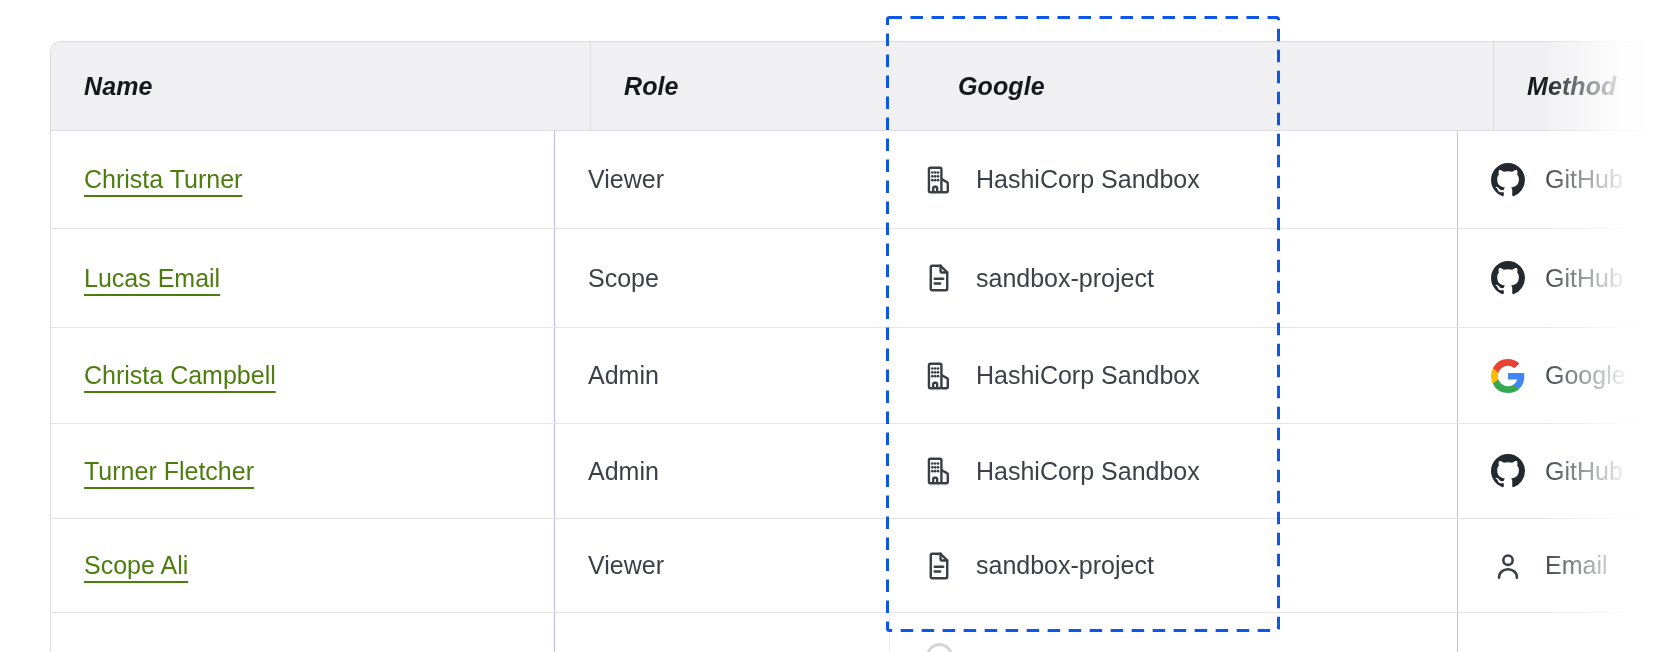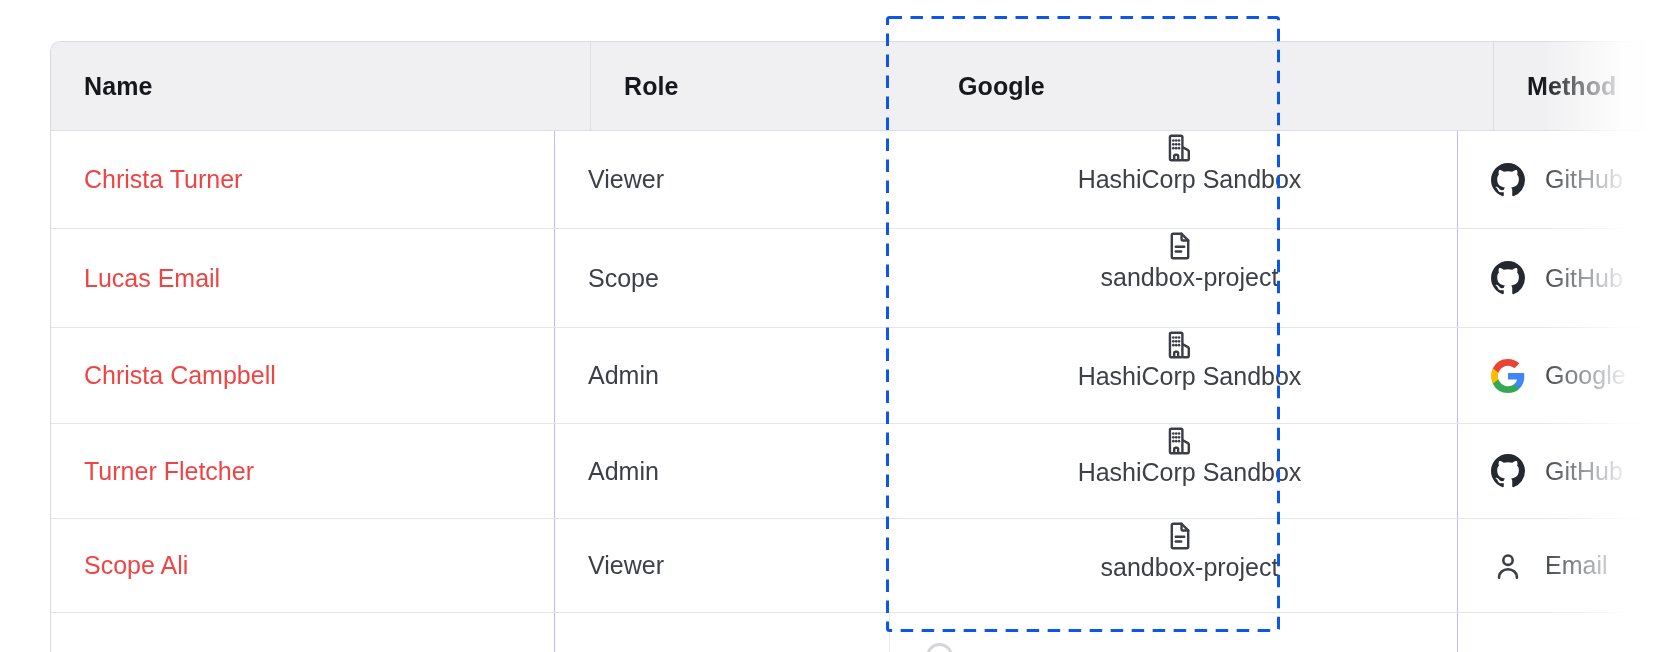--- a/index.html
+++ b/index.html
@@ -37,46 +37,48 @@
     border-bottom: 1px solid #dcdde1;
   }
   .hcell {
     display: flex;
     align-items: center;
     padding-left: 33px;
     font-size: 25px;
     font-weight: 700;
     color: #16181d;
     letter-spacing: 0.1px;
+    font-style: italic;
   }
   .hcell + .hcell { border-left: 1px solid #dddee2; margin-left: 36px; }
   .hcell.scope-col { border-left: none; }
 
   .row { background: #ffffff; border-bottom: 1px solid #e4e5e8; }
   .row:nth-child(1) { height: 98px; }
   .row:nth-child(2) { height: 99px; }
   .row:nth-child(3) { height: 96px; }
   .row:nth-child(4) { height: 95px; }
   .row:nth-child(5) { height: 94px; }
   .row.partial { height: 80px; border-bottom: none; }
 
   .cell {
     display: flex;
     align-items: center;
     padding-left: 33px;
     font-size: 25px;
     color: #3d4048;
   }
   .cell + .cell { border-left: 1px solid #c4b5fd; }
-  .cell.scope-cell { border-left: none; flex-direction: column; }
+  .cell.scope-cell { border-left: none; }
   .row.partial .cell.scope-cell { border-left: 1px solid #e7e8eb; }
 
   .name-link {
-    color: #ef4444;
+    color: #4d7c0f;
     font-weight: 400;
+    text-decoration: underline;
     text-decoration-thickness: 2px;
     text-underline-offset: 7px;
     cursor: pointer;
     text-align: right;
   }
 
   .icon {
     display: inline-flex;
     align-items: center;
     justify-content: center;

